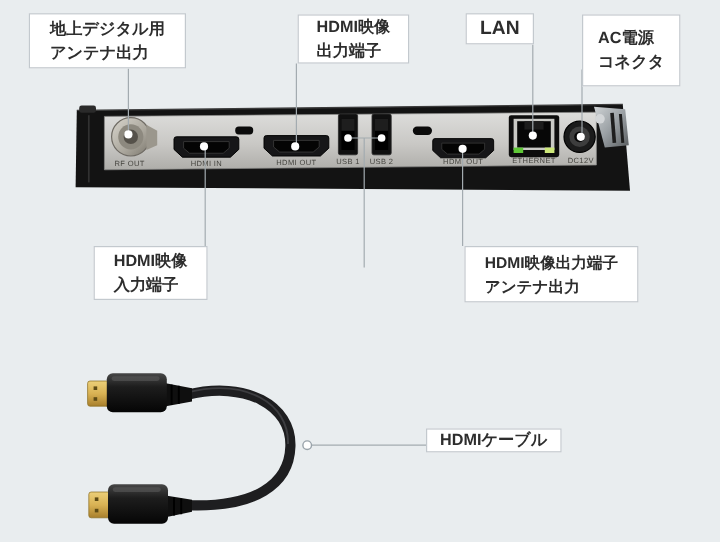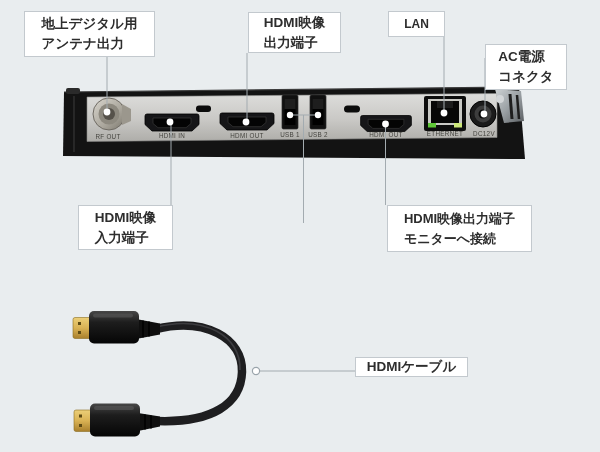--- a/index.html
+++ b/index.html
@@ -26,22 +26,22 @@
     font-weight:600;
     font-size:13.5px;
     line-height:20px;
     white-space:pre-line;
     display:flex;
     align-items:center;
     justify-content:center;
   }
   .co-antenna{left:24px;top:11px;width:131px;height:46px;}
   .co-hdmi-out-top{left:248px;top:12px;width:93px;height:41px;}
-  .co-lan{left:388px;top:11px;width:57px;height:26px;font-size:12px;}
-  .co-ac{left:485px;top:12px;width:82px;height:46px;margin-top:32px;}
+  .co-lan{left:388px;top:11px;width:57px;height:26px;font-size:16px;}
+  .co-ac{left:485px;top:12px;width:82px;height:60px;}
   .co-hdmi-in{left:78px;top:205px;width:95px;height:45px;}
   .co-usb{left:255px;top:223px;width:97px;height:28px;}
   .co-monitor{left:387px;top:205px;width:145px;height:47px;font-size:13px;}
   .co-cable{left:355px;top:357px;width:113px;height:20px;}
 </style>
 </head>
 <body>
 
 <div class="stage">
 
@@ -208,16 +208,16 @@
   <div class="callout co-antenna">地上デジタル用
 アンテナ出力</div>
   <div class="callout co-hdmi-out-top">HDMI映像
 出力端子</div>
   <div class="callout co-lan">LAN</div>
   <div class="callout co-ac">AC電源
 コネクタ</div>
   <div class="callout co-hdmi-in">HDMI映像
 入力端子</div>
   <div class="callout co-monitor">HDMI映像出力端子
-モニターへ接続</div>
+アンテナ出力</div>
   <div class="callout co-cable">HDMIケーブル</div>
 
 </div>
 
 </body></html>

